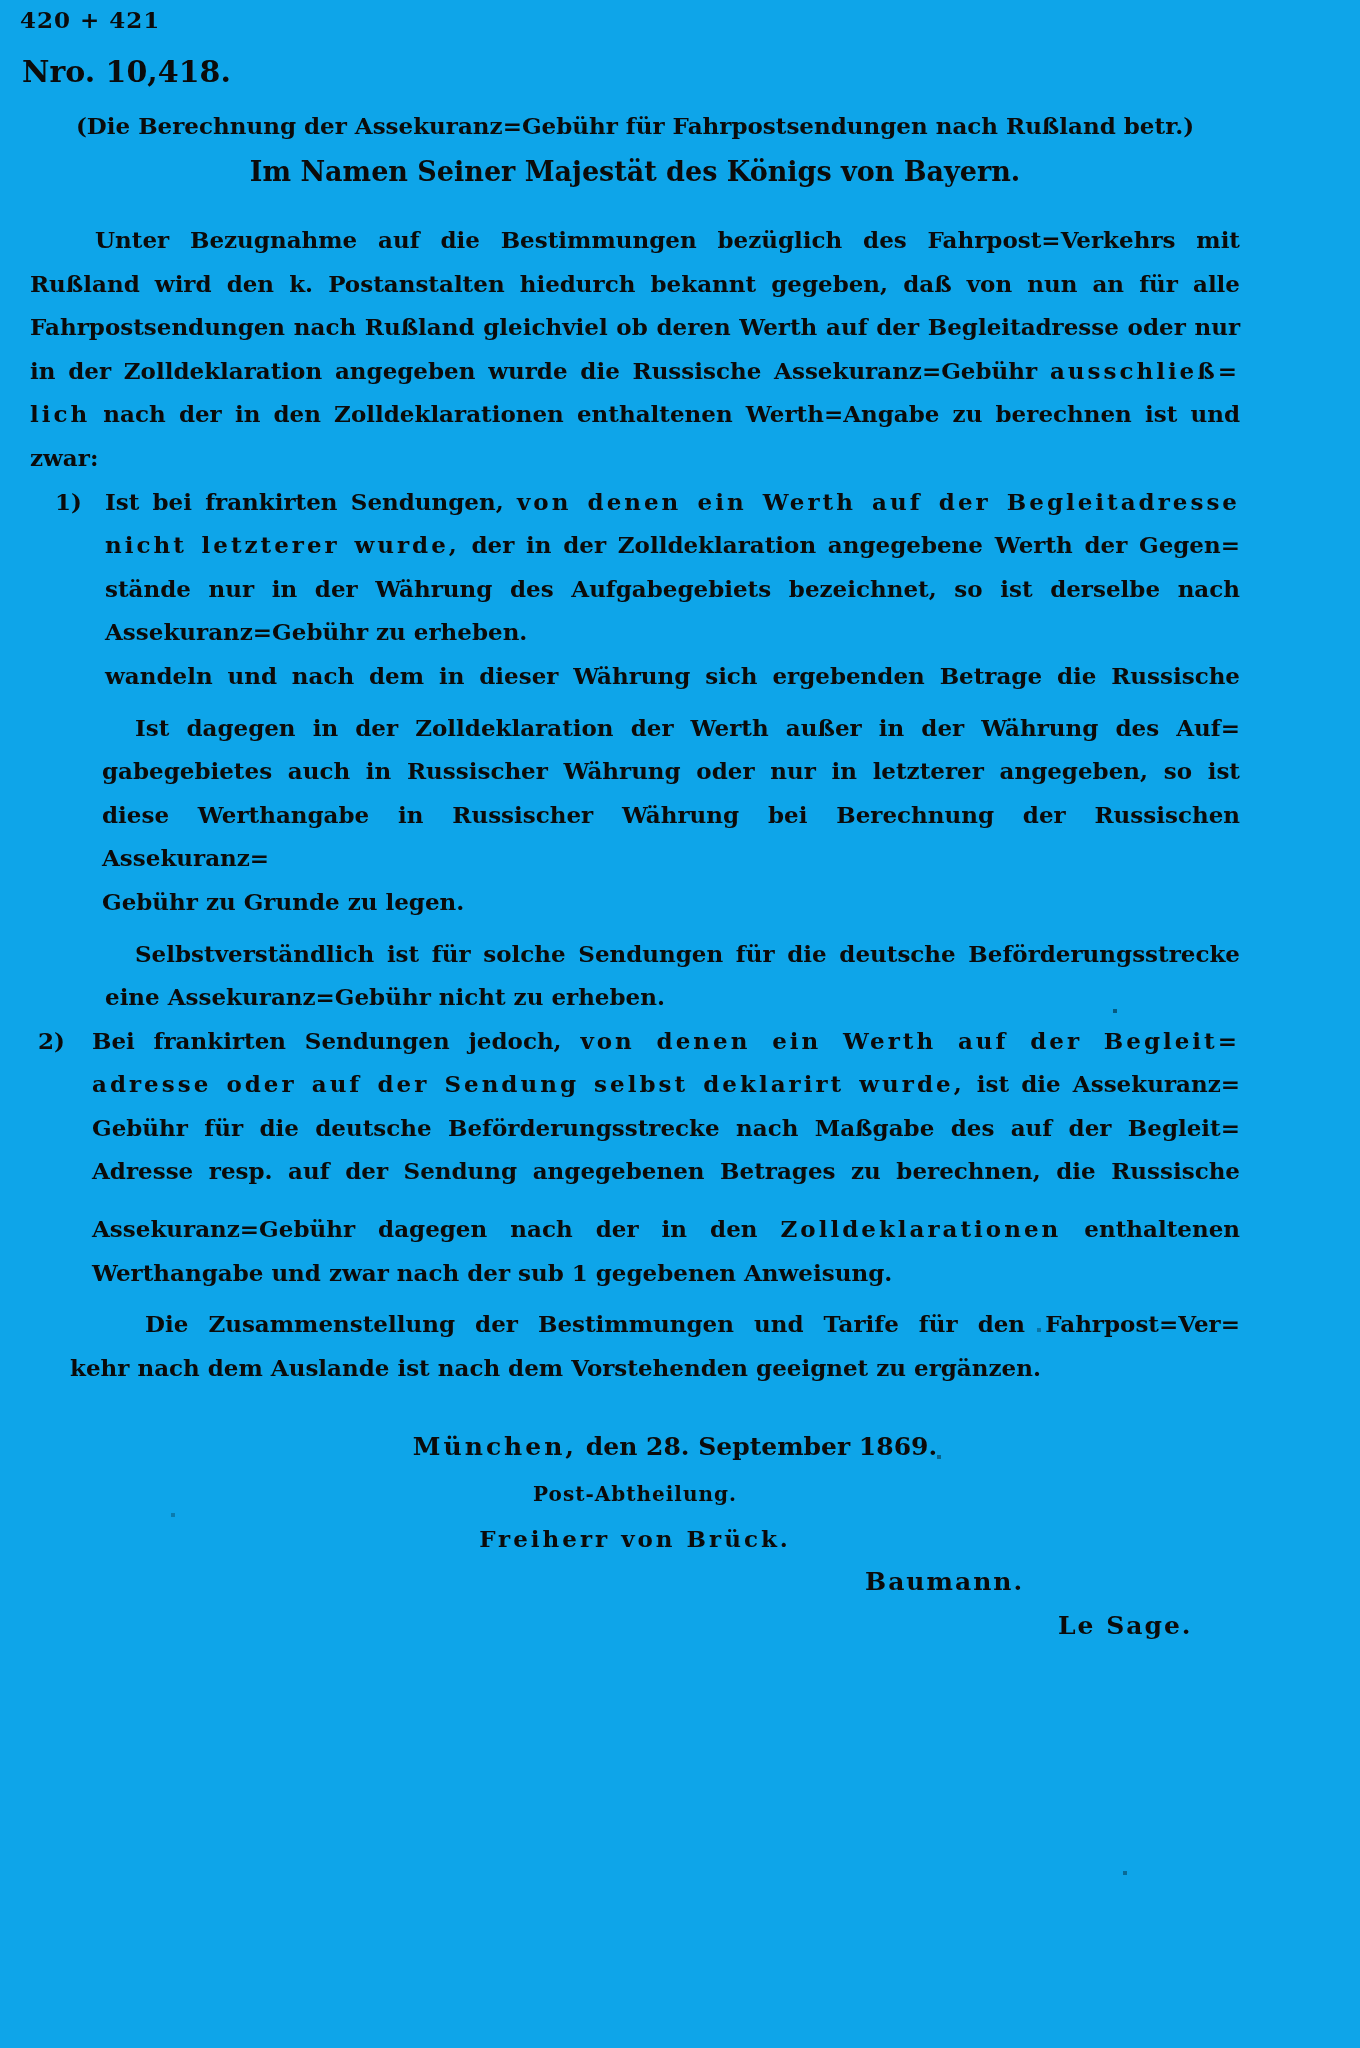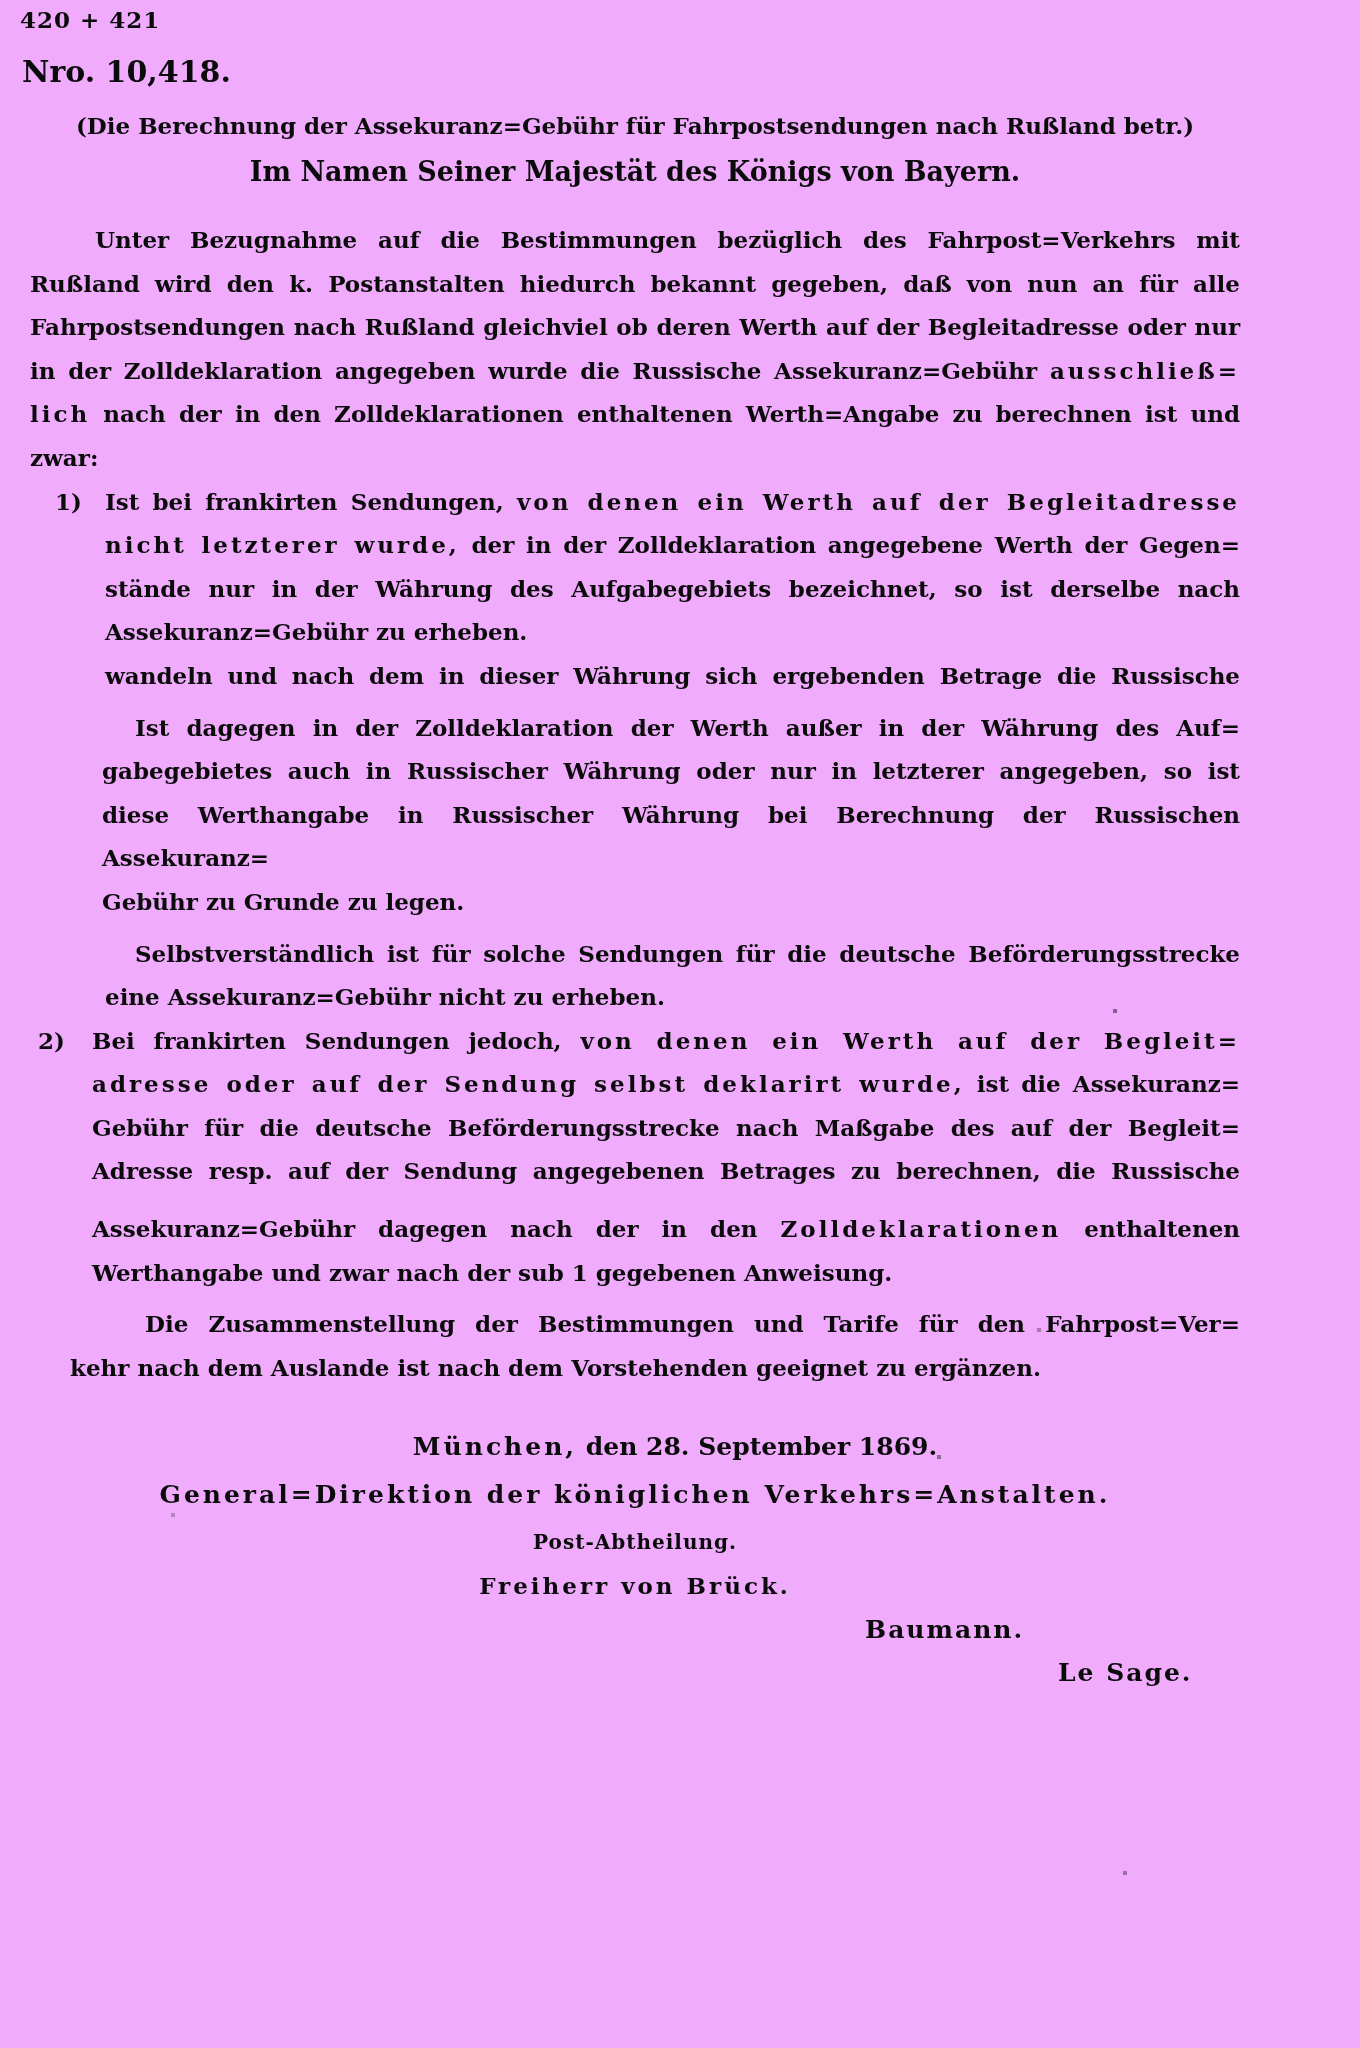--- a/index.html
+++ b/index.html
@@ -1,17 +1,17 @@
 <!DOCTYPE html>
 <html><head>
 <meta charset="utf-8">
 <style>
   html,body{margin:0;padding:0;background:#e8e8e8;}
   .page{
-    position:relative;width:1360px;height:2048px;background:#f0abfc;
+    position:relative;width:1360px;height:2048px;background:#0ea5e9;
     font-family:"DejaVu Serif","Liberation Serif",serif;
     color:#0b0b0b;font-weight:700;overflow:hidden;
   }
   .pagenum{position:absolute;left:20px;top:6px;font-size:23px;letter-spacing:1px;}
   .nro{position:absolute;left:22px;top:54px;font-size:30px;}
   .subject{position:absolute;left:30px;top:112px;width:1210px;text-align:center;font-size:23px;}
   .heading{position:absolute;left:30px;top:156px;width:1210px;text-align:center;font-size:27px;}
   .bodyblock{position:absolute;left:30px;top:218px;width:1210px;font-size:23px;}
   .line{position:relative;line-height:43.6px;white-space:normal;}
   .line.j{text-align:justify;text-align-last:justify;}
@@ -62,19 +62,18 @@
         <div class="line j" style="padding-left: 62px;"><span class="sp">adresse oder auf der Sendung selbst deklarirt wurde,</span><span> ist die Assekuranz=</span></div>
         <div class="line j" style="padding-left: 62px;"><span>Gebühr für die deutsche Beförderungsstrecke nach Maßgabe des auf der Begleit=</span></div>
         <div class="line j" style="padding-left: 62px;"><span>Adresse resp. auf der Sendung angegebenen Betrages zu berechnen, die Russische</span></div>
         <div class="line j" style="padding-left: 62px; margin-top: 14px;"><span>Assekuranz=Gebühr dagegen nach der in den </span><span class="sp">Zolldeklarationen</span><span> enthaltenen</span></div>
         <div class="line l" style="padding-left: 62px;"><span>Werthangabe und zwar nach der sub 1 gegebenen Anweisung.</span></div>
         <div class="line j" style="padding-left: 115px; margin-top: 8px;"><span>Die Zusammenstellung der Bestimmungen und Tarife für den Fahrpost=Ver=</span></div>
         <div class="line l" style="padding-left: 40px;"><span>kehr nach dem Auslande ist nach dem Vorstehenden geeignet zu ergänzen.</span></div>
       </div>
 
     <div class="dateline"><span class="sp">München,</span><span> den 28. September 1869.</span></div>
-    <div class="sig-authority">General=Direktion der königlichen Verkehrs=Anstalten.</div>
     <div class="sig-dept">Post-Abtheilung.</div>
     <div class="sig-head">Freiherr von Brück.</div>
     <div class="sig-2">Baumann.</div>
     <div class="sig-3">Le Sage.</div>
   </div>
 </div>
 
 </body></html>

